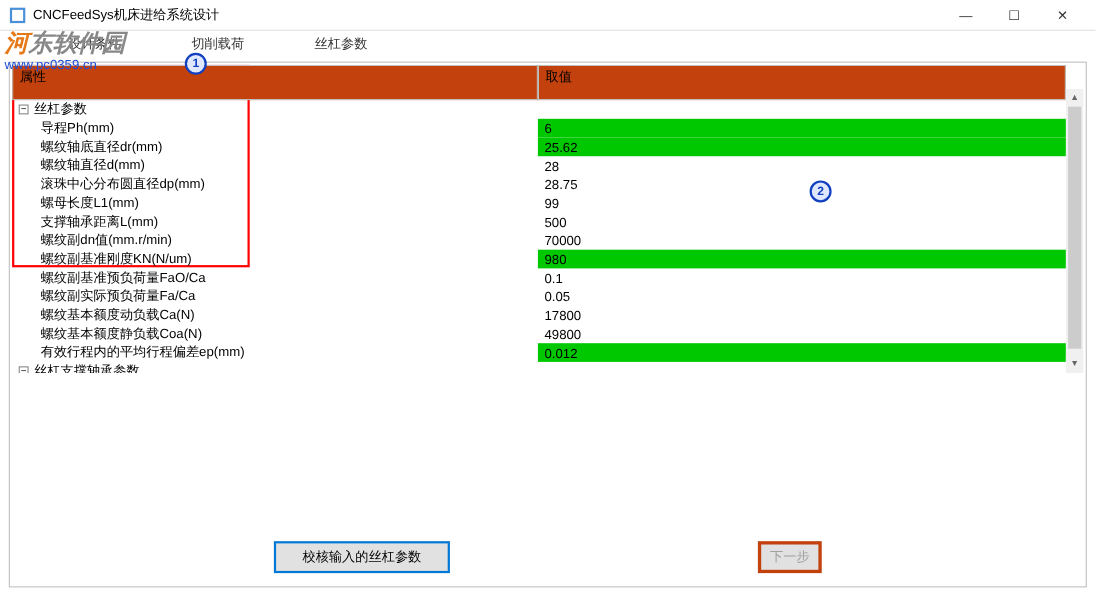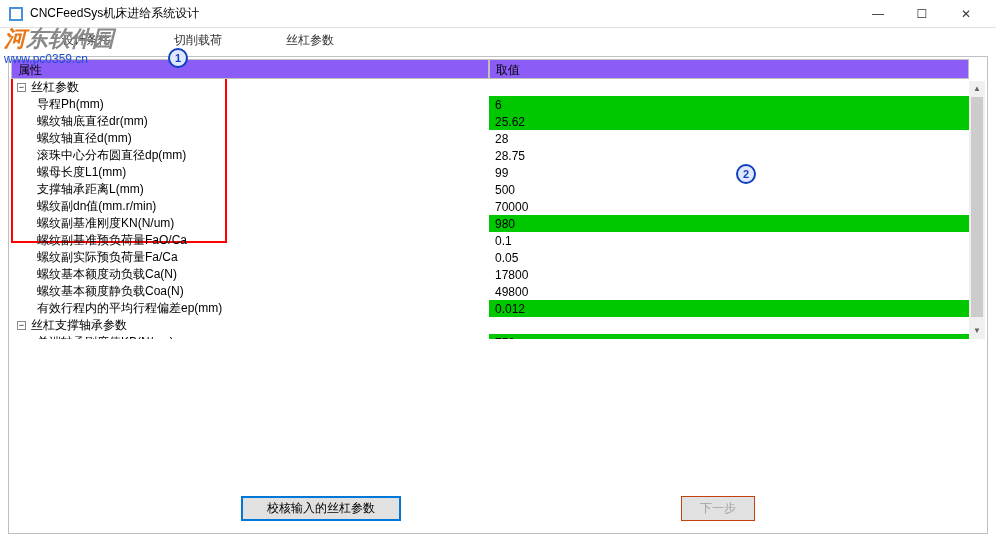--- a/index.html
+++ b/index.html
@@ -19,41 +19,41 @@
 .menubar { height: 24px; display: flex; align-items: center; padding: 0 8px; gap: 4px; font-size: 12px; }
 .menubar span { padding: 2px 6px; color: #333; margin-left: 48px; }
 
 .content { border: 1px solid #c0c0c0; margin: 4px 8px 8px 8px; height: 478px; padding: 2px; position: relative; }
 
 .grid-wrap { position: relative; height: 280px; overflow: hidden; }
 .grid { display: flex; position: relative; }
 .col { display: flex; flex-direction: column; }
 .col.attr { width: 478px; }
 .col.val { flex: 1; }
-.header-row { background: #8b5cf6; border: 1px solid #c0c0c0; height: 20px; font-size: 12px; padding: 2px 6px; font-weight: normal; }
+.header-row { background: #c2410c; border: 1px solid #c0c0c0; height: 32px; font-size: 12px; padding: 2px 6px; font-weight: normal; }
 .row { height: 17px; font-size: 12px; padding: 0 6px; display: flex; align-items: center; white-space: nowrap; overflow: hidden; }
 .group-row { font-weight: normal; color: #000; }
 .group-row .toggle { display: inline-block; width: 9px; height: 9px; border: 1px solid #888; margin-right: 5px; text-align: center; line-height: 7px; font-size: 9px; }
 .param-row { padding-left: 26px; color: #000; }
 .val-row { color: #000; }
 .val-row.highlight { background: #00c800; color: #000; }
 
 .scrollbar { position: absolute; right: 0; top: 22px; width: 16px; bottom: 0; background: #f0f0f0; }
 .scrollbar .arrow { height: 16px; background: #f0f0f0; text-align: center; font-size: 8px; color: #666; line-height: 16px; }
 .scrollbar .thumb { position: absolute; left: 2px; right: 2px; top: 16px; height: 220px; background: #ccc; }
 
 .redbox { position: absolute; border: 2px solid #f00; pointer-events: none; }
 .redbox.r1 { top: 2px; left: 2px; width: 216px; height: 184px; }
 
 .annot { position: absolute; width: 20px; height: 20px; border: 2px solid #1040c0; border-radius: 50%; background: #e0e8ff; color: #1040c0; font-size: 11px; font-weight: bold; display: flex; align-items: center; justify-content: center; pointer-events: none; z-index: 60; }
 .annot.a1 { top: 48px; left: 168px; }
 .annot.a2 { top: 164px; left: 736px; }
 
 .buttons { position: absolute; bottom: 12px; left: 0; right: 0; display: flex; justify-content: center; gap: 280px; }
-.btn { font-size: 12px; padding: 3px 18px; background: #e1e1e1; border: 1px solid #c2410c; cursor: pointer; }
+.btn { font-size: 12px; padding: 3px 8px; background: #e1e1e1; border: 3px solid #c2410c; cursor: pointer; }
 .btn.primary { border: 2px solid #0078d7; padding: 2px 24px; }
 .btn.disabled { color: #a0a0a0; }
 </style>
 </head>
 <body>
 
 <div class="titlebar">
   <span class="icon">
     <svg viewBox="0 0 16 16">
         <rect x="1" y="1" width="14" height="14" fill="#4a90d9"></rect>

